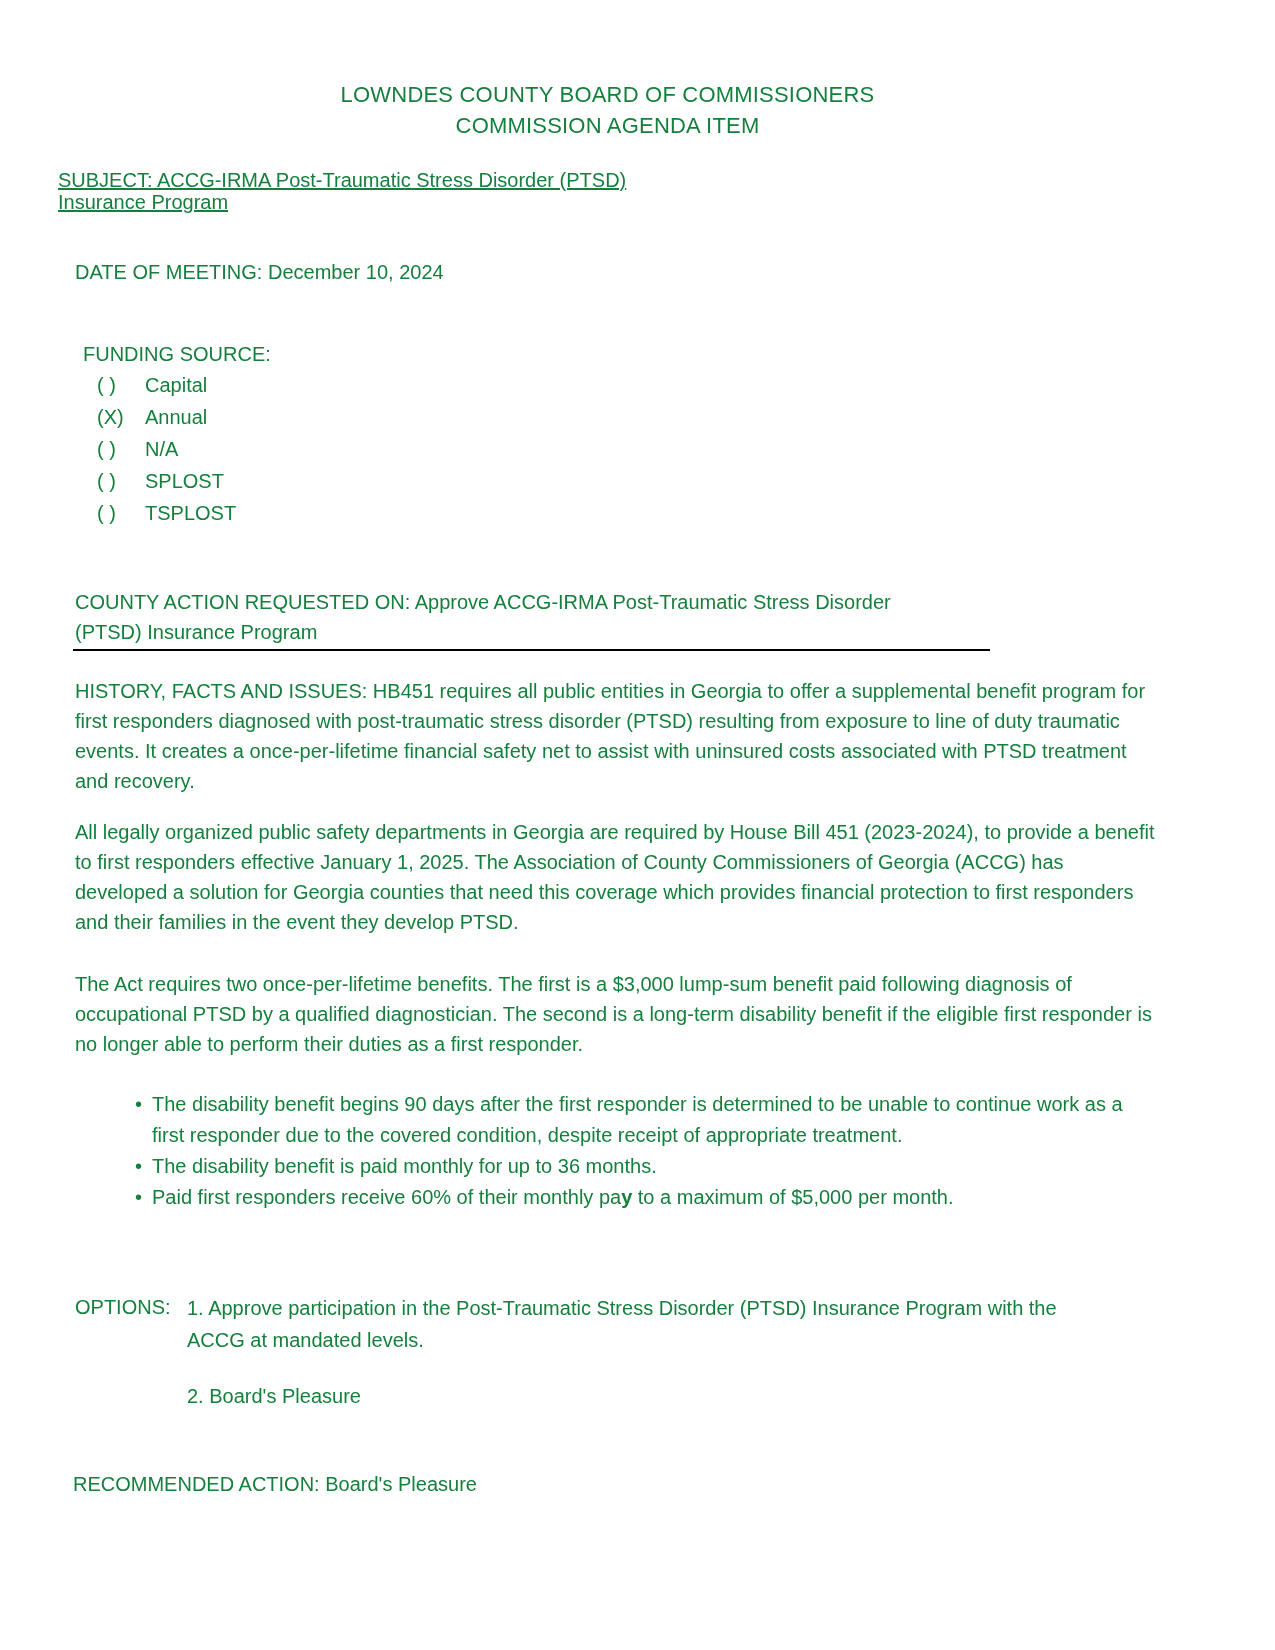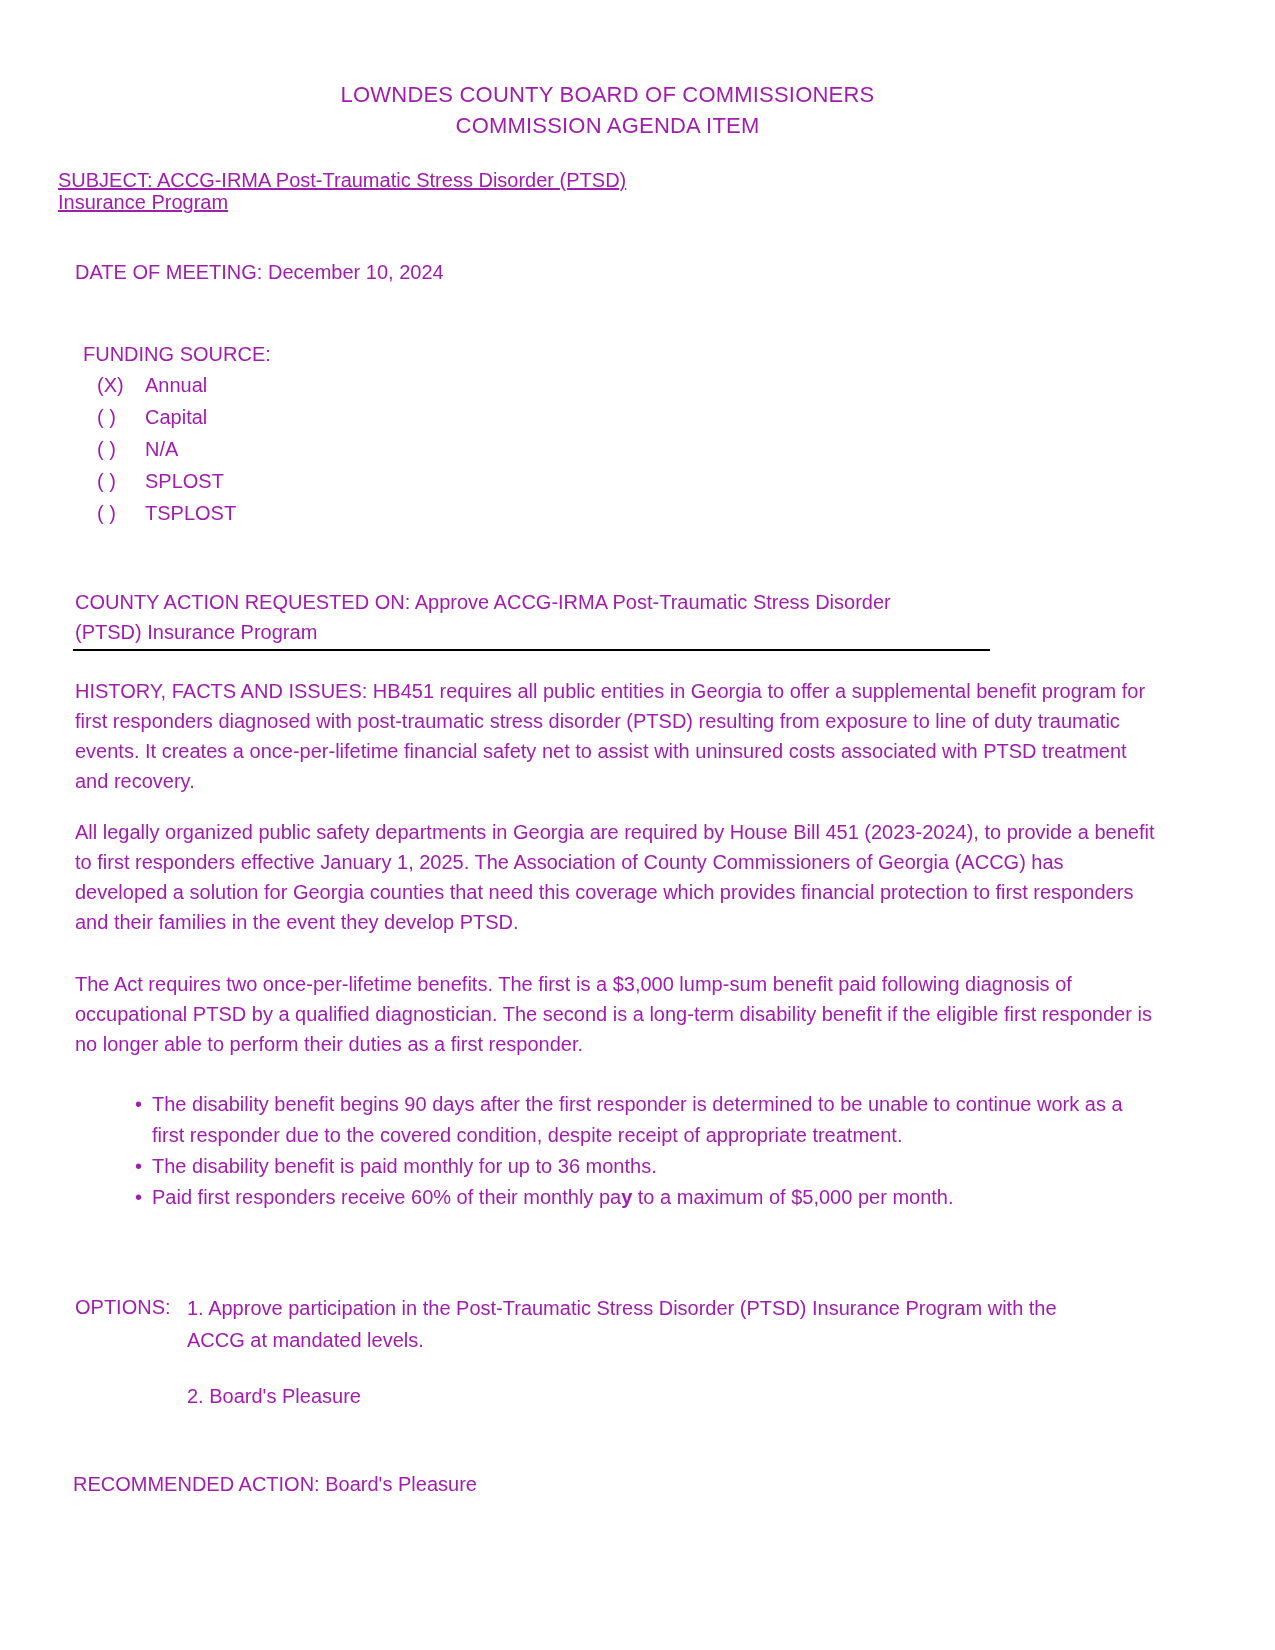--- a/index.html
+++ b/index.html
@@ -5,21 +5,21 @@
   html, body {
     margin: 0;
     padding: 0;
     background: #ffffff;
   }
   .page {
     position: relative;
     width: 1275px;
     height: 1650px;
     background: #ffffff;
-    color: #a21caf;
+    color: #15803d;
     font-family: "Liberation Sans", "DejaVu Sans", sans-serif;
     font-size: 20px;
     line-height: 30px;
     overflow: hidden;
   }
   .abs { position: absolute; }
 
   .title-block {
     left: 0;
     top: 79px;
@@ -76,24 +76,24 @@
   <div class="abs subject-block">SUBJECT: ACCG-IRMA Post-Traumatic Stress Disorder (PTSD) Insurance Program</div>
 
 
   <div class="abs date-block">DATE OF MEETING: December 10, 2024</div>
 
 
   <div class="abs funding-label">FUNDING SOURCE:</div>
 
   <div class="abs funding-list">
     <div class="funding-row">
-      <span class="funding-mark">(X)</span><span>Annual</span>
+      <span class="funding-mark">( )</span><span>Capital</span>
     </div>
     <div class="funding-row">
-      <span class="funding-mark">( )</span><span>Capital</span>
+      <span class="funding-mark">(X)</span><span>Annual</span>
     </div>
     <div class="funding-row">
       <span class="funding-mark">( )</span><span>N/A</span>
     </div>
     <div class="funding-row">
       <span class="funding-mark">( )</span><span>SPLOST</span>
     </div>
     <div class="funding-row">
       <span class="funding-mark">( )</span><span>TSPLOST</span>
     </div>

